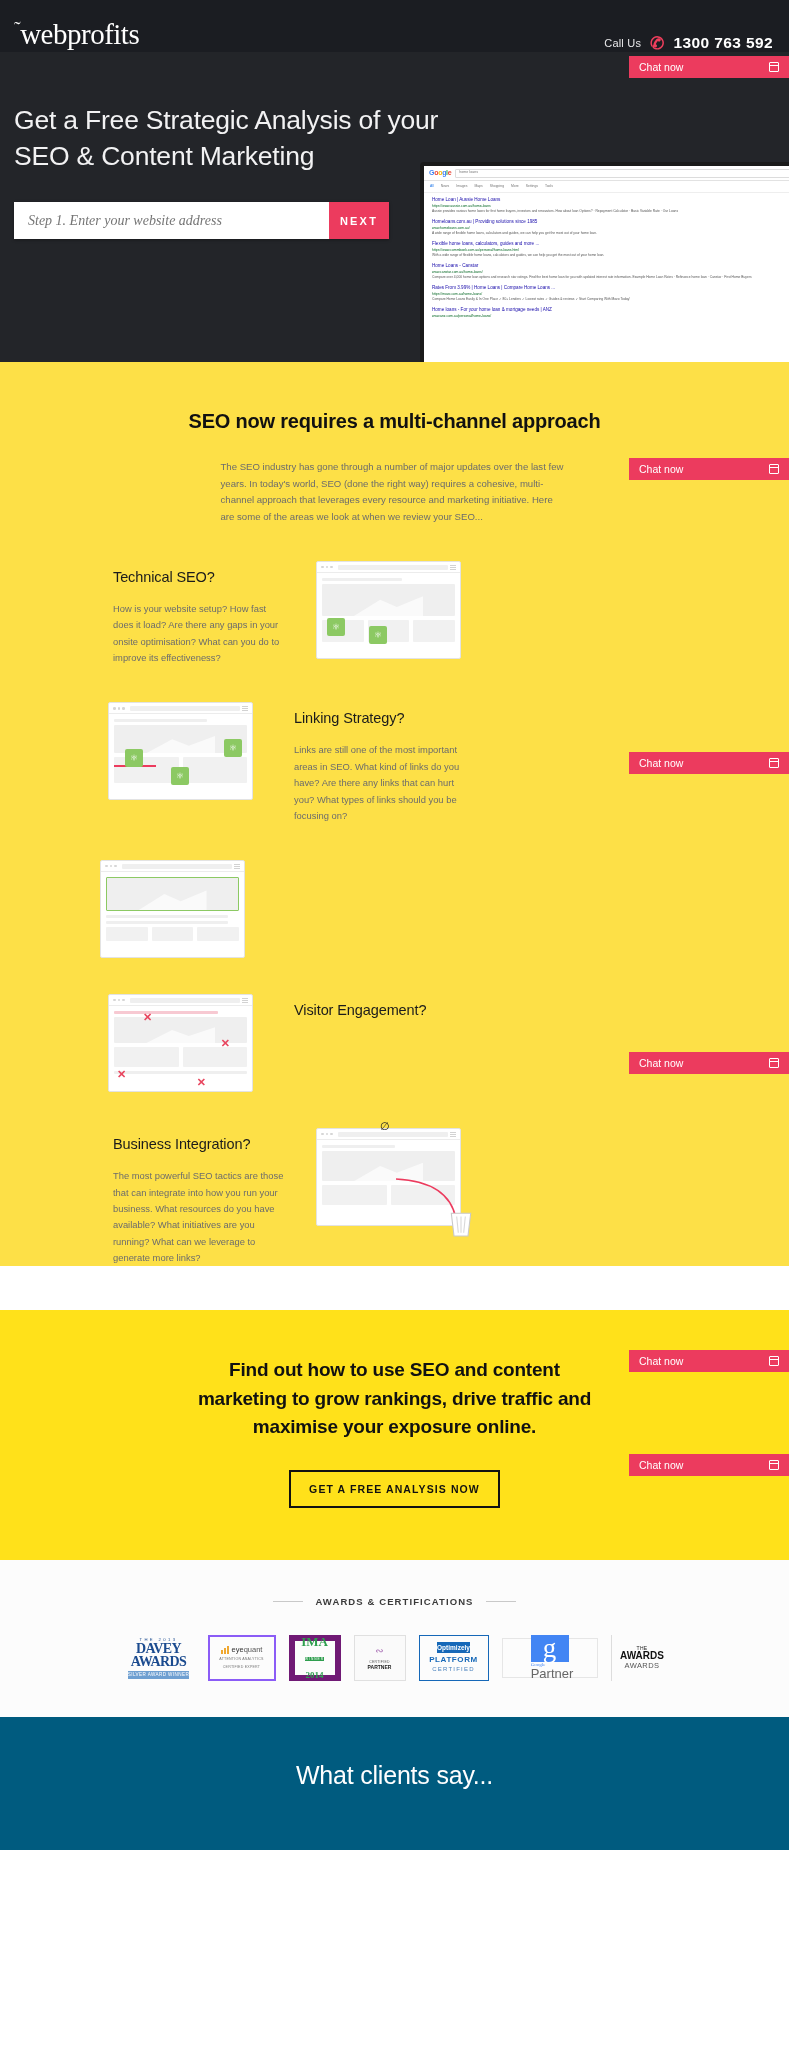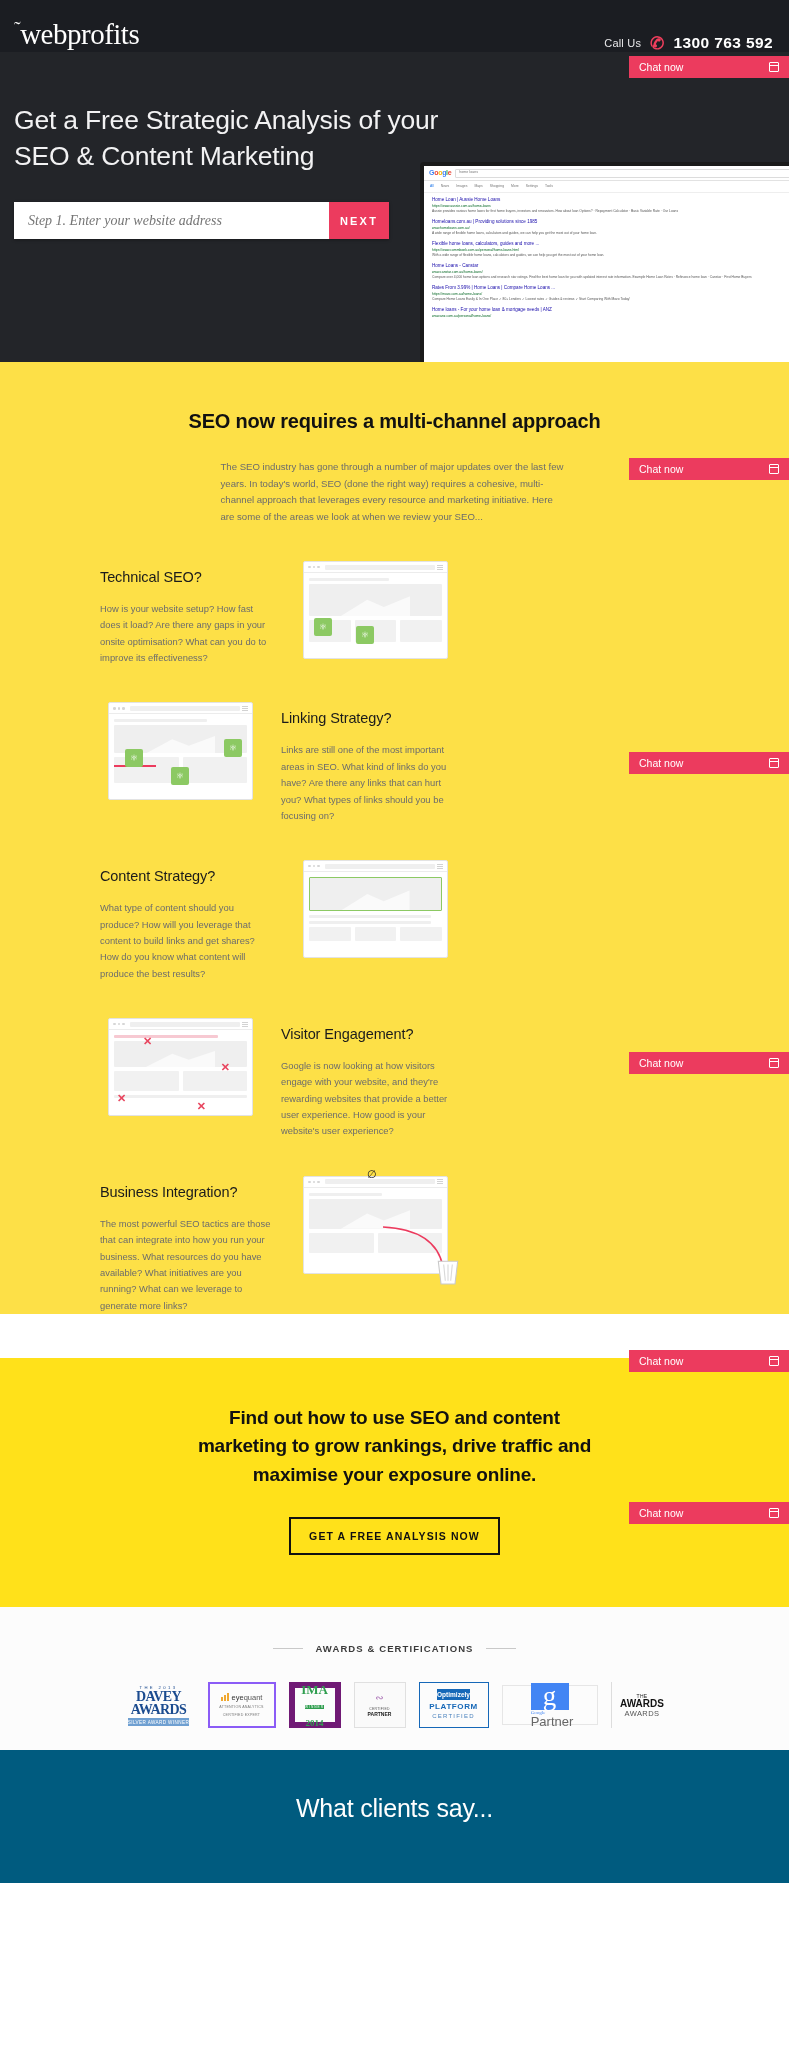--- a/index.html
+++ b/index.html
@@ -159,21 +159,21 @@
     color: #6c6c6c;
   }
   .feature {
     display: flex;
     align-items: flex-start;
     margin-top: 36px;
     padding: 0 100px 0 100px;
     gap: 28px;
   }
   .feature.rev { padding: 0 90px 0 108px; }
-  .feature .txt { width: 175px; padding-top: 8px; }
+  .feature .txt { width: 175px; padding-top: 8px; margin-left: 13px; }
   .feature h3 {
     font-size: 14.5px;
     font-weight: normal;
     color: #1b1b1b;
     letter-spacing: -.1px;
     margin-bottom: 16px;
   }
   .feature p { font-size: 9.4px; line-height: 1.74; color: #6c6c6c; }
 
   
@@ -236,21 +236,21 @@
     color: #111;
     padding: 11px 18px;
     font-size: 10.5px;
     font-weight: bold;
     letter-spacing: 1.1px;
     cursor: pointer;
     font-family: "Liberation Sans", sans-serif;
   }
 
   
-  .awards { background: #fcfcfc; padding: 36px 0 22px 0; text-align: center; }
+  .awards { background: #fcfcfc; padding: 36px 0 36px 0; text-align: center; }
   .awards-head {
     display: flex; align-items: center; justify-content: center; gap: 12px;
     font-size: 9.5px; font-weight: bold; letter-spacing: 1.1px; color: #3a3a3a;
   }
   .awards-head .rule { width: 30px; height: 1px; background: #c9c9c9; }
   .logos { display: flex; align-items: center; justify-content: center; gap: 13px; margin-top: 28px; }
   .lg { height: 46px; display: flex; flex-direction: column; align-items: center; justify-content: center; }
 
   .davey { width: 72px; color:#1b4b8f; }
   .davey .t1 { font-size:4.2px; letter-spacing:2.4px; color:#1b4b8f; }
@@ -445,24 +445,20 @@
         <span class="greenbox" style="right:10px;top:36px">⚛</span>
         <span class="greenbox" style="left:62px;bottom:14px">⚛</span>
       </div>
       <div class="txt">
         <h3>Linking Strategy?</h3>
         <p>Links are still one of the most important areas in SEO. What kind of links do you have? Are there any links that can hurt you? What types of links should you be focusing on?</p>
       </div>
     </div>
 
     <div class="feature">
-      <div class="txt">
-        <h3>Content Strategy?</h3>
-        <p>What type of content should you produce? How will you leverage that content to build links and get shares? How do you know what content will produce the best results?</p>
-      </div>
       <div class="card big">
         <div class="card-top">
             <span class="dot"></span>
             <span class="dot"></span>
             <span class="dot"></span>
             <span class="url"></span>
             <span class="ham">
               <i></i>
               <i></i>
               <i></i>
@@ -503,21 +499,20 @@
             </div>
           <div class="sk line" style="margin-top:4px;width:100%"></div>
         </div>
         <span class="xmark" style="left:34px;top:16px">✕</span>
         <span class="xmark" style="right:22px;top:42px">✕</span>
         <span class="xmark" style="left:8px;bottom:10px">✕</span>
         <span class="xmark" style="right:46px;bottom:2px">✕</span>
       </div>
       <div class="txt">
         <h3>Visitor Engagement?</h3>
-        <p>Google is now looking at how visitors engage with your website, and they're rewarding websites that provide a better user experience. How good is your website's user experience?</p>
       </div>
     </div>
 
     <div class="feature" style="margin-bottom:44px">
       <div class="txt">
         <h3>Business Integration?</h3>
         <p>The most powerful SEO tactics are those that can integrate into how you run your business. What resources do you have available? What initiatives are you running? What can we leverage to generate more links?</p>
       </div>
       <div class="card big">
         <div class="card-top">

